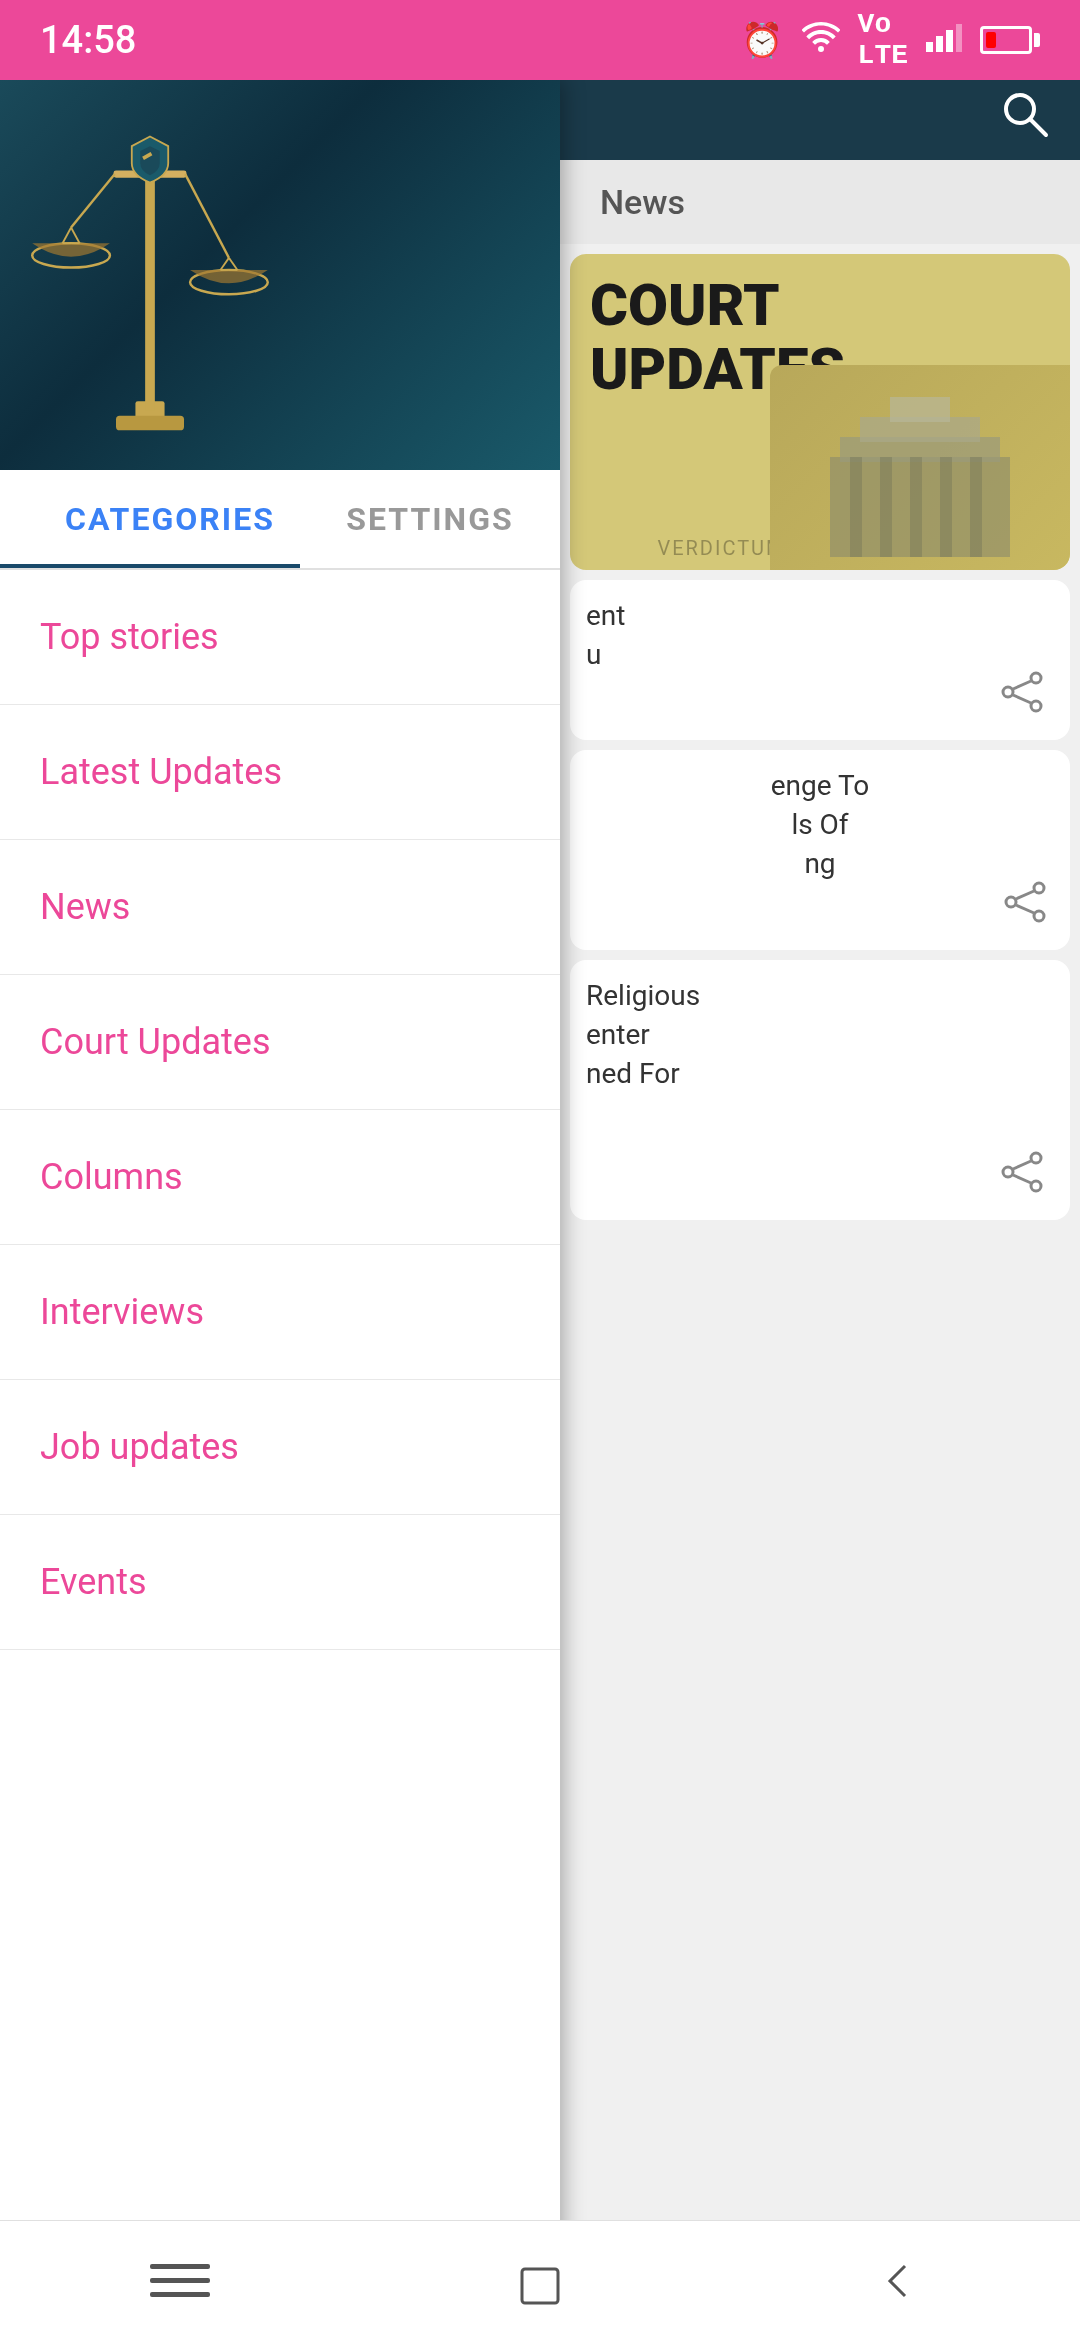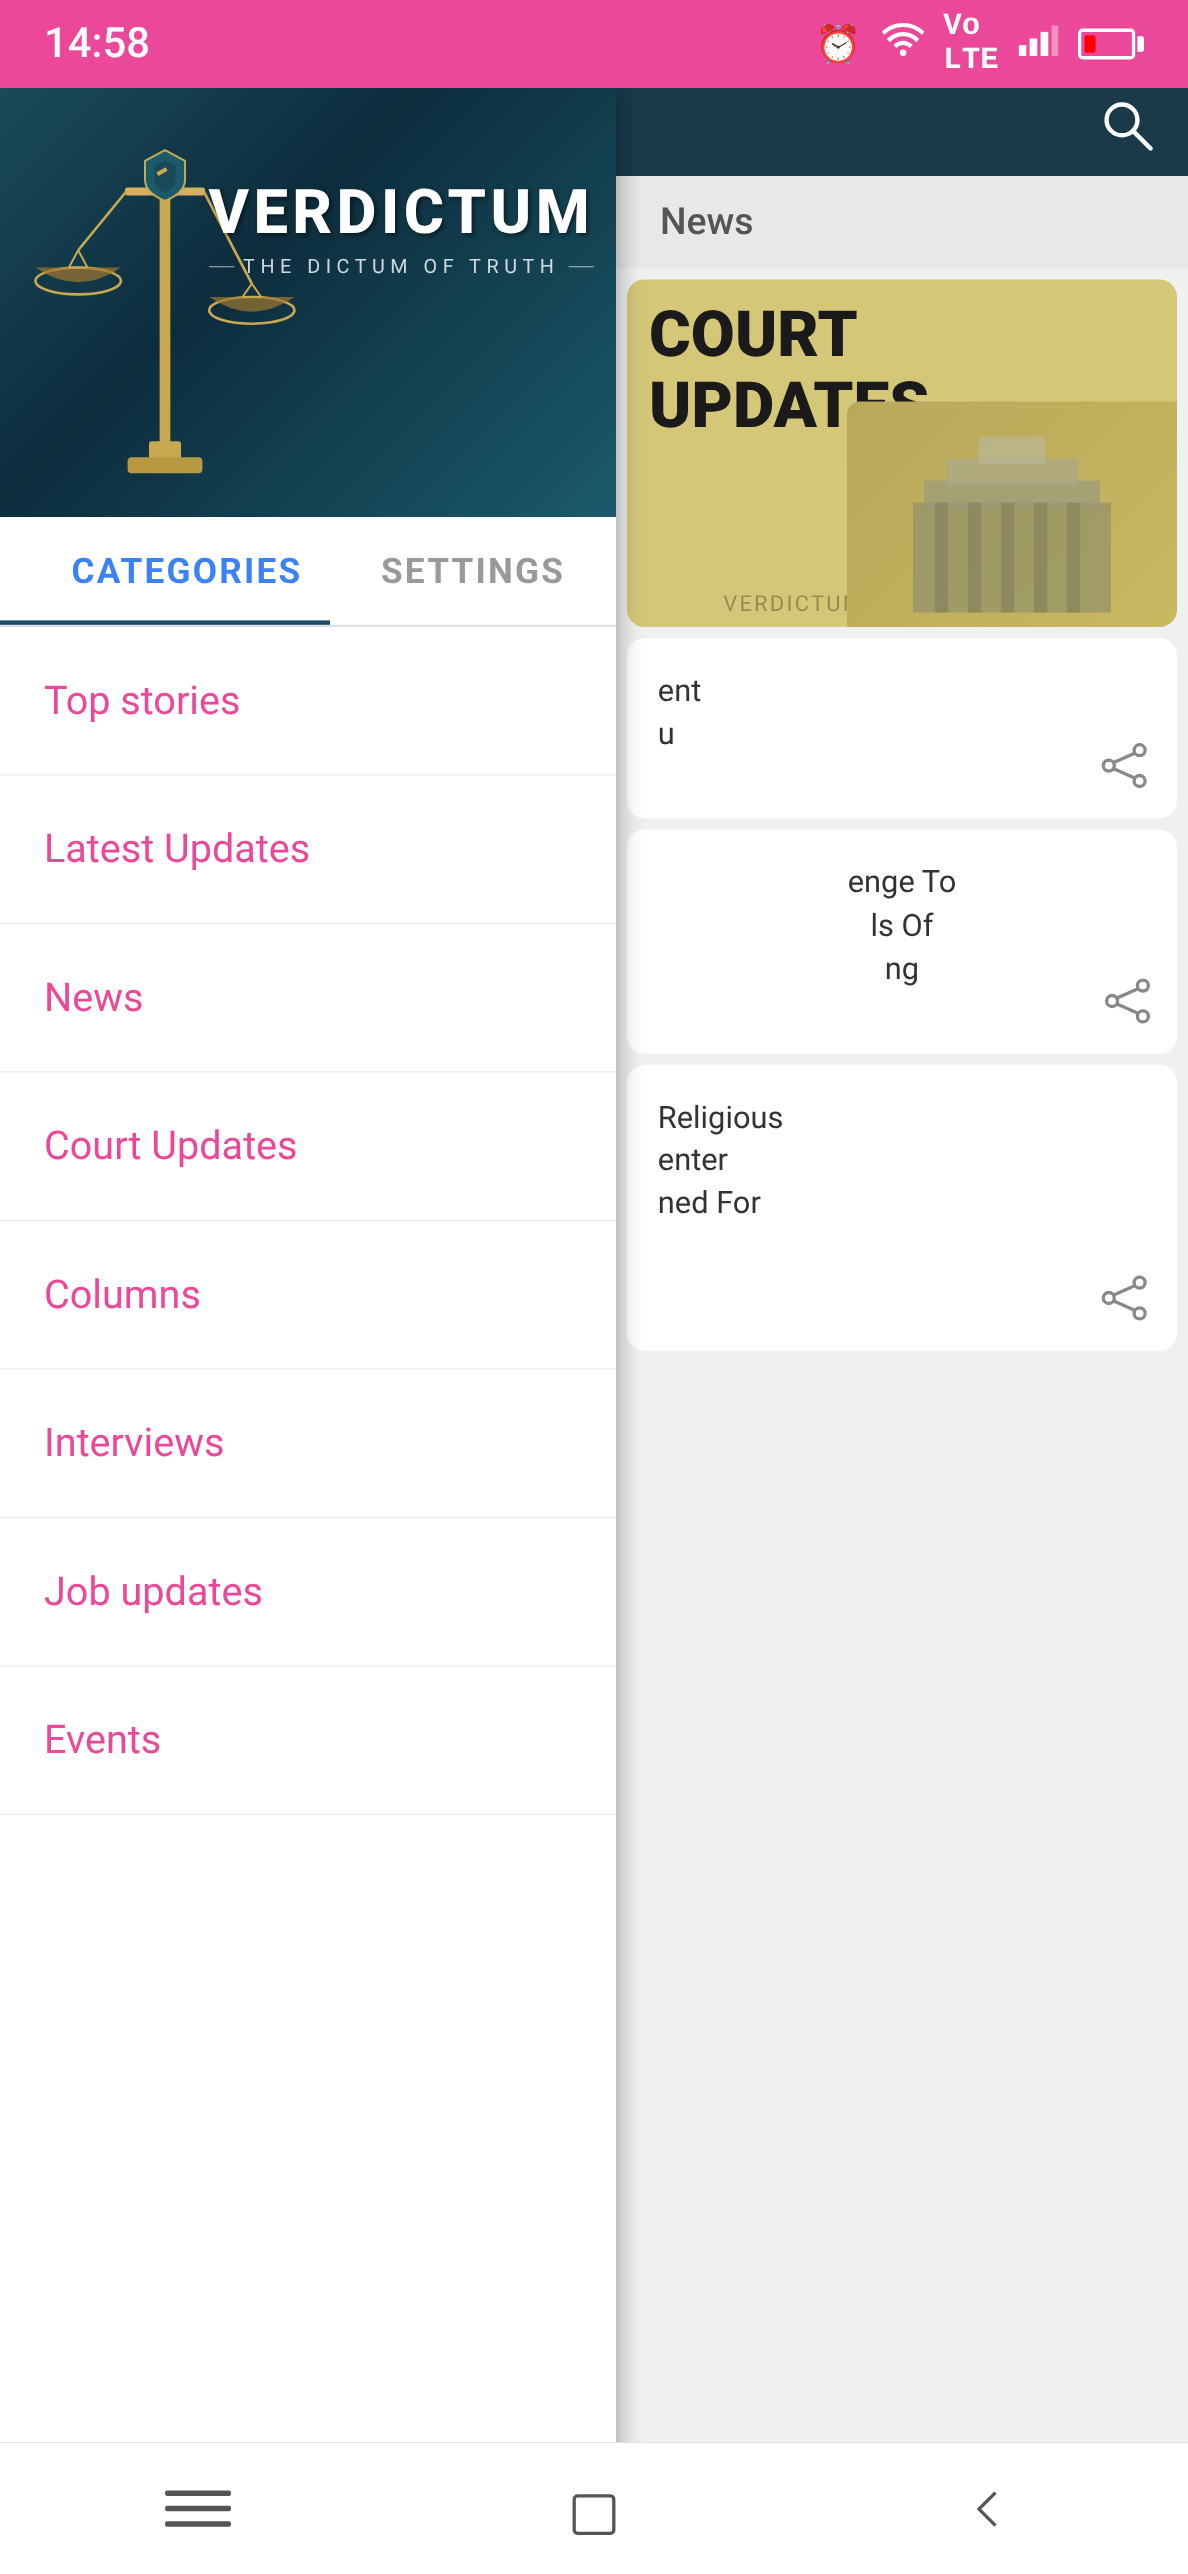--- a/index.html
+++ b/index.html
@@ -283,21 +283,21 @@
       overflow: hidden;
       display: flex;
       align-items: center;
       justify-content: center;
     }
 
     
     .news-card {
       background: white;
       border-radius: 16px;
-      padding: 28px;
+      padding: 16px;
       flex-shrink: 0;
       position: relative;
     }
 
     .news-card-title {
       font-size: 28px;
       color: #333;
       line-height: 1.4;
       margin-bottom: 30px;
     }
@@ -418,28 +418,20 @@
           <line x1="28" y1="118" x2="35" y2="118" stroke="#c8a850" stroke-width="1.5"></line>
           <line x1="42" y1="118" x2="35" y2="118" stroke="#c8a850" stroke-width="1.5"></line>
 
           <line x1="165" y1="130" x2="158" y2="140" stroke="#c8a850" stroke-width="1.5"></line>
           <line x1="165" y1="130" x2="172" y2="140" stroke="#c8a850" stroke-width="1.5"></line>
           <line x1="158" y1="140" x2="165" y2="140" stroke="#c8a850" stroke-width="1.5"></line>
           <line x1="172" y1="140" x2="165" y2="140" stroke="#c8a850" stroke-width="1.5"></line>
         </svg>
       </div>
 
-      <div class="brand-text">
-        <div class="brand-name">VERDICTUM</div>
-        <div class="brand-tagline">
-          <span class="tagline-line"></span>
-          <span style="font-size:18px; letter-spacing:5px; color:rgba(255,255,255,0.8);">THE DICTUM OF TRUTH</span>
-          <span class="tagline-line"></span>
-        </div>
-      </div>
     </div>
 
     <div class="drawer-tabs">
       <div class="drawer-tab active">
         <span>CATEGORIES</span>
       </div>
       <div class="drawer-tab inactive">
         <span>SETTINGS</span>
       </div>
     </div>

